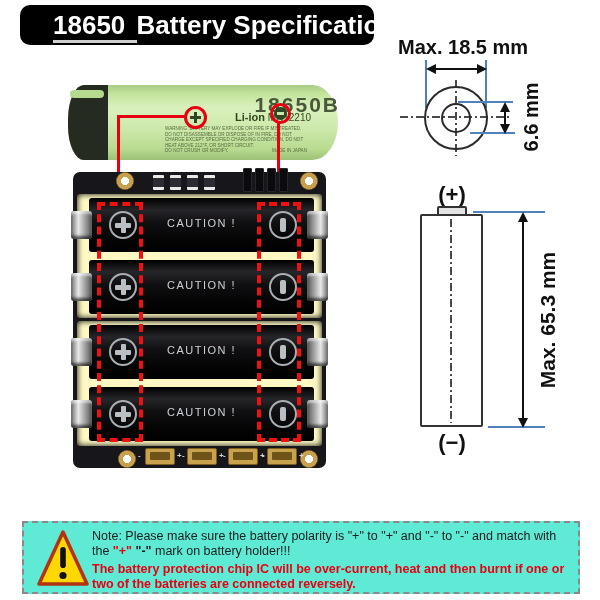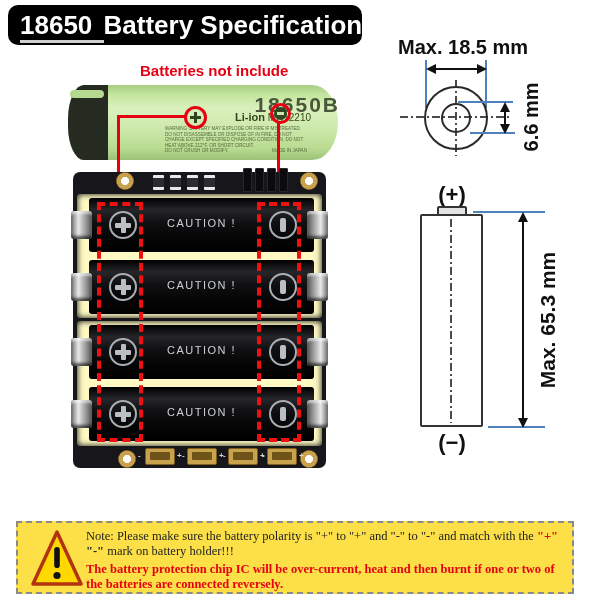--- a/index.html
+++ b/index.html
@@ -1,22 +1,22 @@
 <!DOCTYPE html>
 <html><head>
 <meta charset="utf-8">
 <style>
   html,body{margin:0;padding:0;background:#fff;}
   .stage{position:relative;width:600px;height:600px;background:#ffffff;overflow:hidden;
          font-family:"Liberation Sans",sans-serif;}
   .abs{position:absolute;}
 
   
-  .title-box{left:8px;top:5px;width:354px;height:40px;background:#000;border-radius:10px;
-             color:#fff;font-size:26px;font-weight:bold;line-height:40px;padding-left:12px;box-sizing:border-box;white-space:nowrap;}
+  .title-box{left:20px;top:5px;width:354px;height:40px;background:#000;border-radius:10px;
+             color:#fff;font-size:26px;font-weight:bold;line-height:40px;padding-left:33px;box-sizing:border-box;white-space:nowrap;}
   .title-underline{border-bottom:3px solid #cfcfcf;padding-right:4px;}
 
   
   .not-include{left:140px;top:62px;width:180px;color:#e60012;font-size:15px;font-weight:bold;white-space:nowrap;}
 
   
   .battery{left:68px;top:85px;width:270px;height:75px;
            background:linear-gradient(180deg,#a8cd83 0,#c3e49d 12%,#d9f0bc 30%,#cfeaae 55%,#b8db90 85%,#9cc276 100%);
            border-top-left-radius:16px 34px;border-bottom-left-radius:16px 34px;
            border-top-right-radius:26px 38px;border-bottom-right-radius:26px 38px;}
@@ -87,36 +87,35 @@
   .dashdot-h{height:2px;background:repeating-linear-gradient(90deg,#4a4a4a 0 8px,transparent 8px 11px,#4a4a4a 11px 13px,transparent 13px 16px);}
   .dashdot-v{width:2px;background:repeating-linear-gradient(180deg,#4a4a4a 0 8px,transparent 8px 11px,#4a4a4a 11px 13px,transparent 13px 16px);}
   .rot{transform:rotate(-90deg);text-align:center;}
   .pole-label{font-size:22px;font-weight:bold;color:#111;text-align:center;}
   .bat-outline{background:#fff;border:2.5px solid #333;border-radius:2px;box-sizing:border-box;}
   .bat-button{background:#e3e3e3;border:2px solid #333;border-radius:2px 2px 0 0;box-sizing:border-box;}
 
   
   .recommend{left:33px;top:477px;width:556px;font-size:16px;font-weight:bold;color:#141414;line-height:19px;letter-spacing:-0.2px;}
   .red-text{color:#e60012;}
-  .note-box{left:16px;top:521px;width:558px;height:73px;border:2px dashed #8a8a8a;box-sizing:border-box;background:#fde047;font-family:Liberation Serif, serif;}
+  .note-box{left:22px;top:521px;width:558px;height:73px;border:2px dashed #8a8a8a;box-sizing:border-box;background:#5eead4;}
   .note-tri{position:absolute;left:13px;top:6px;}
   .note-body{position:absolute;left:68px;top:6px;width:482px;}
   .note-main{font-size:12.5px;color:#222;line-height:15px;}
   .note-red{margin-top:3px;font-size:12.5px;font-weight:bold;color:#e60012;line-height:15px;}
 </style>
 </head>
 <body>
 
 <div class="stage">
 
   <div class="abs title-box">
     <span class="title-underline">18650 </span><span>Battery Specifications:</span>
   </div>
 
-  <div class="abs not-include">Batteries not include</div>
 
   <div class="abs battery">
     <div class="bat-cap"></div>
     <div class="bat-cap-stripe"></div>
     <div class="bat-model">18650B</div>
     <div class="bat-chem">
       <b>Li-ion</b>
       <span>MH12210</span>
     </div>
     <div class="bat-warn">

